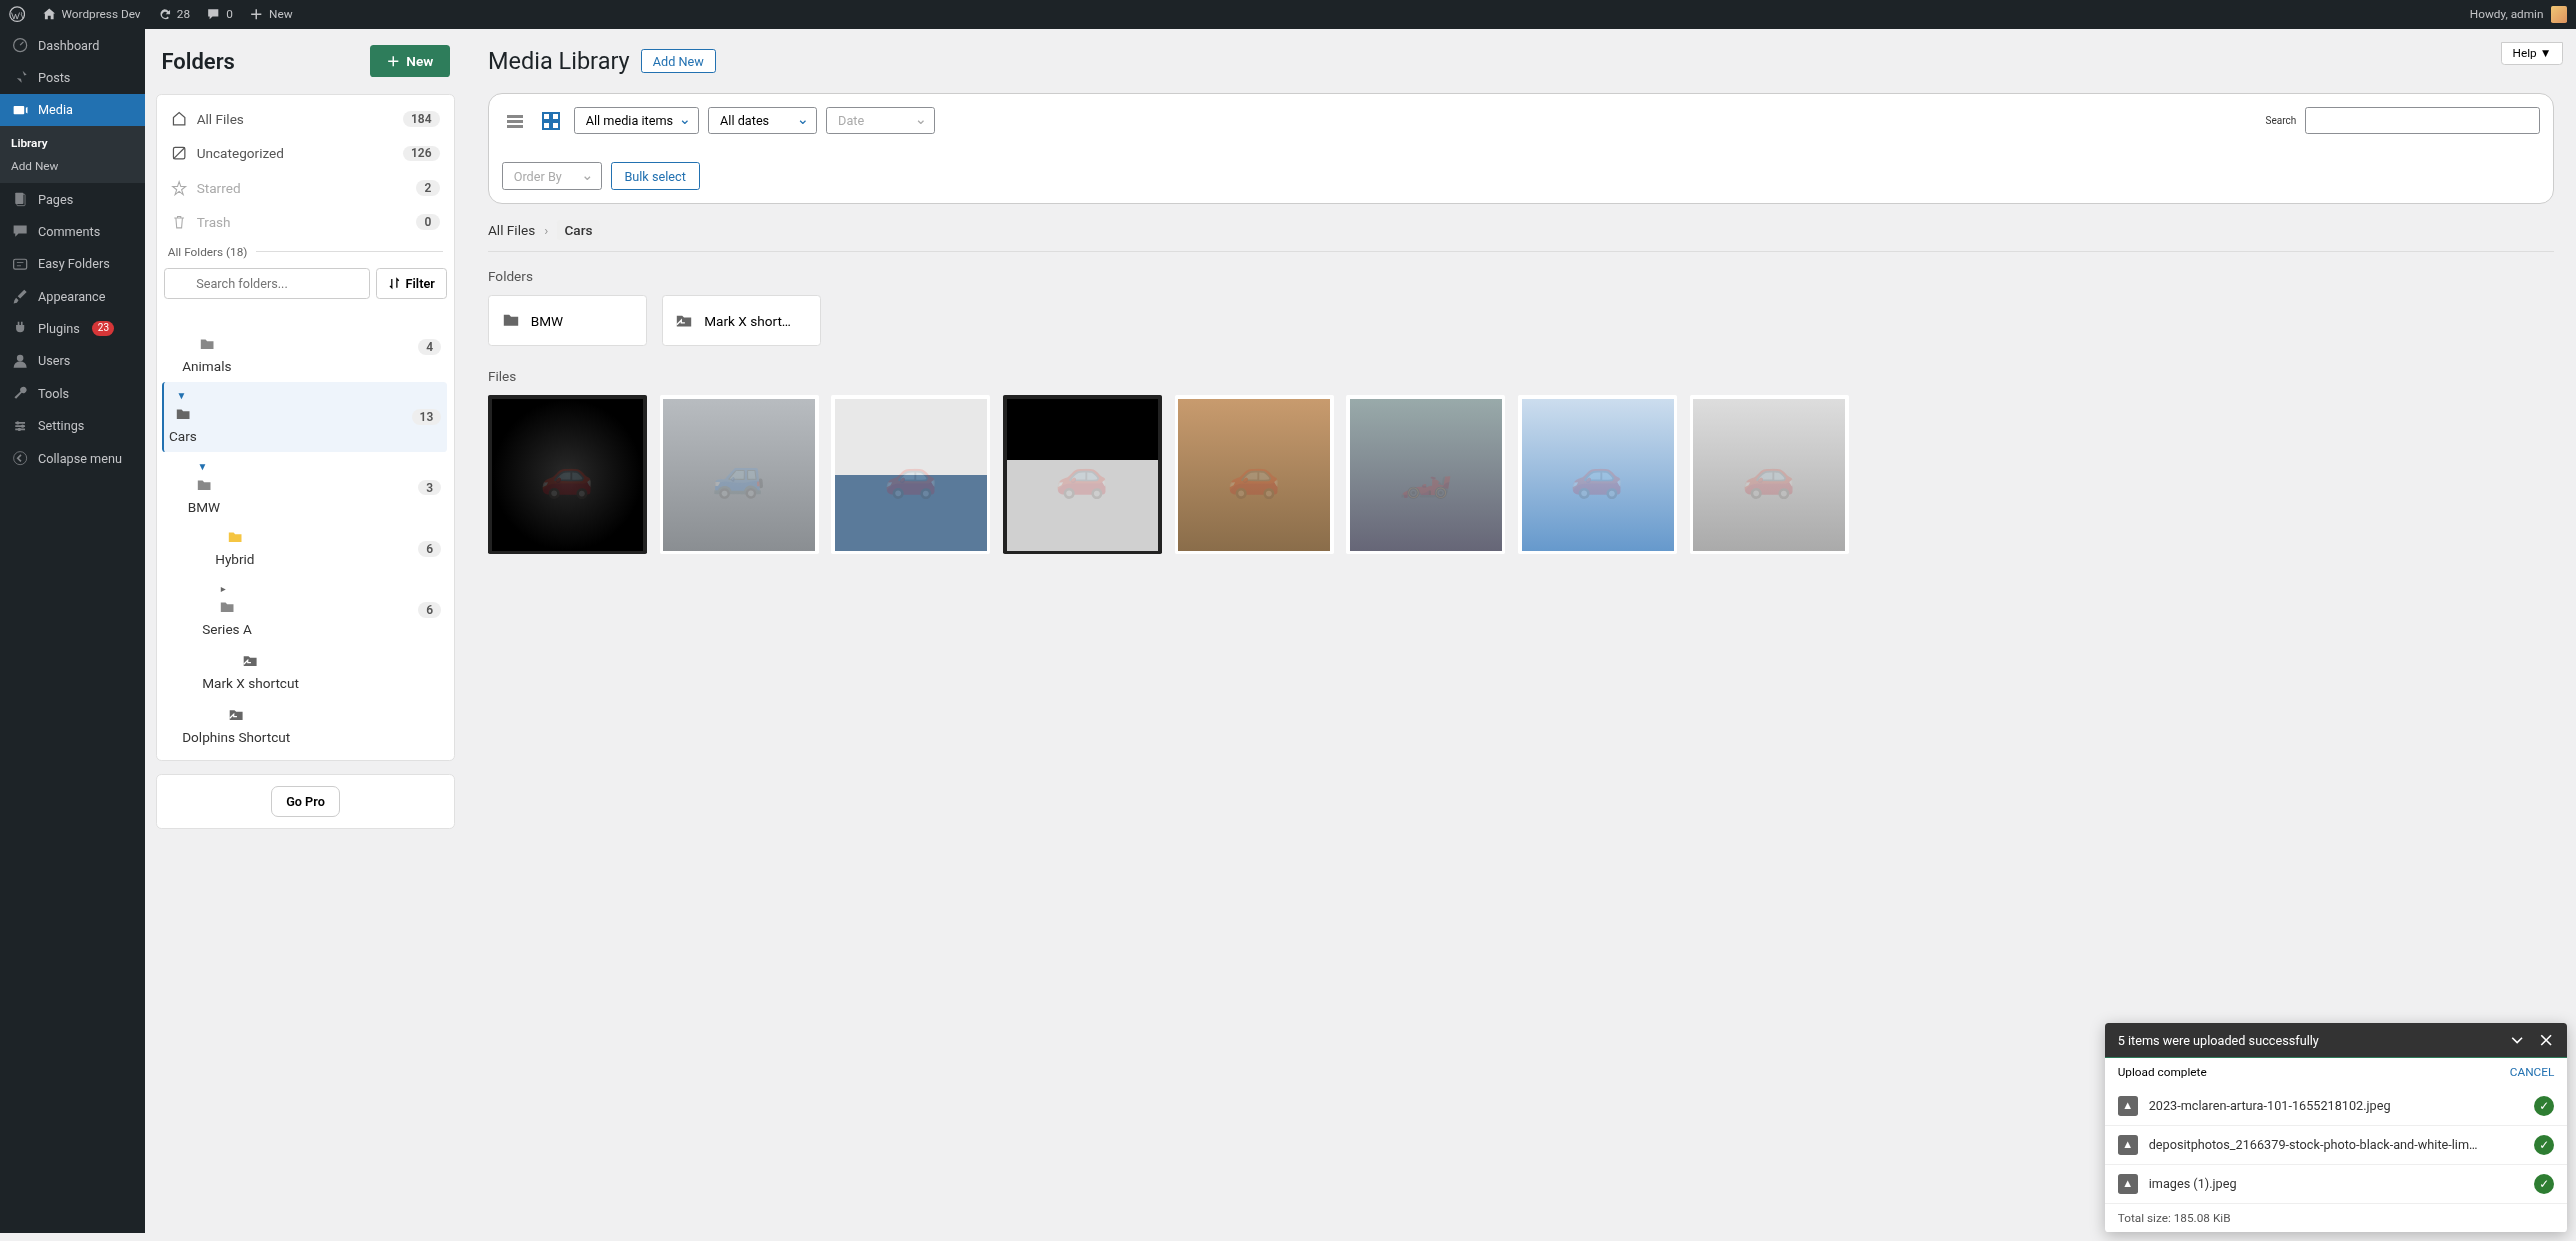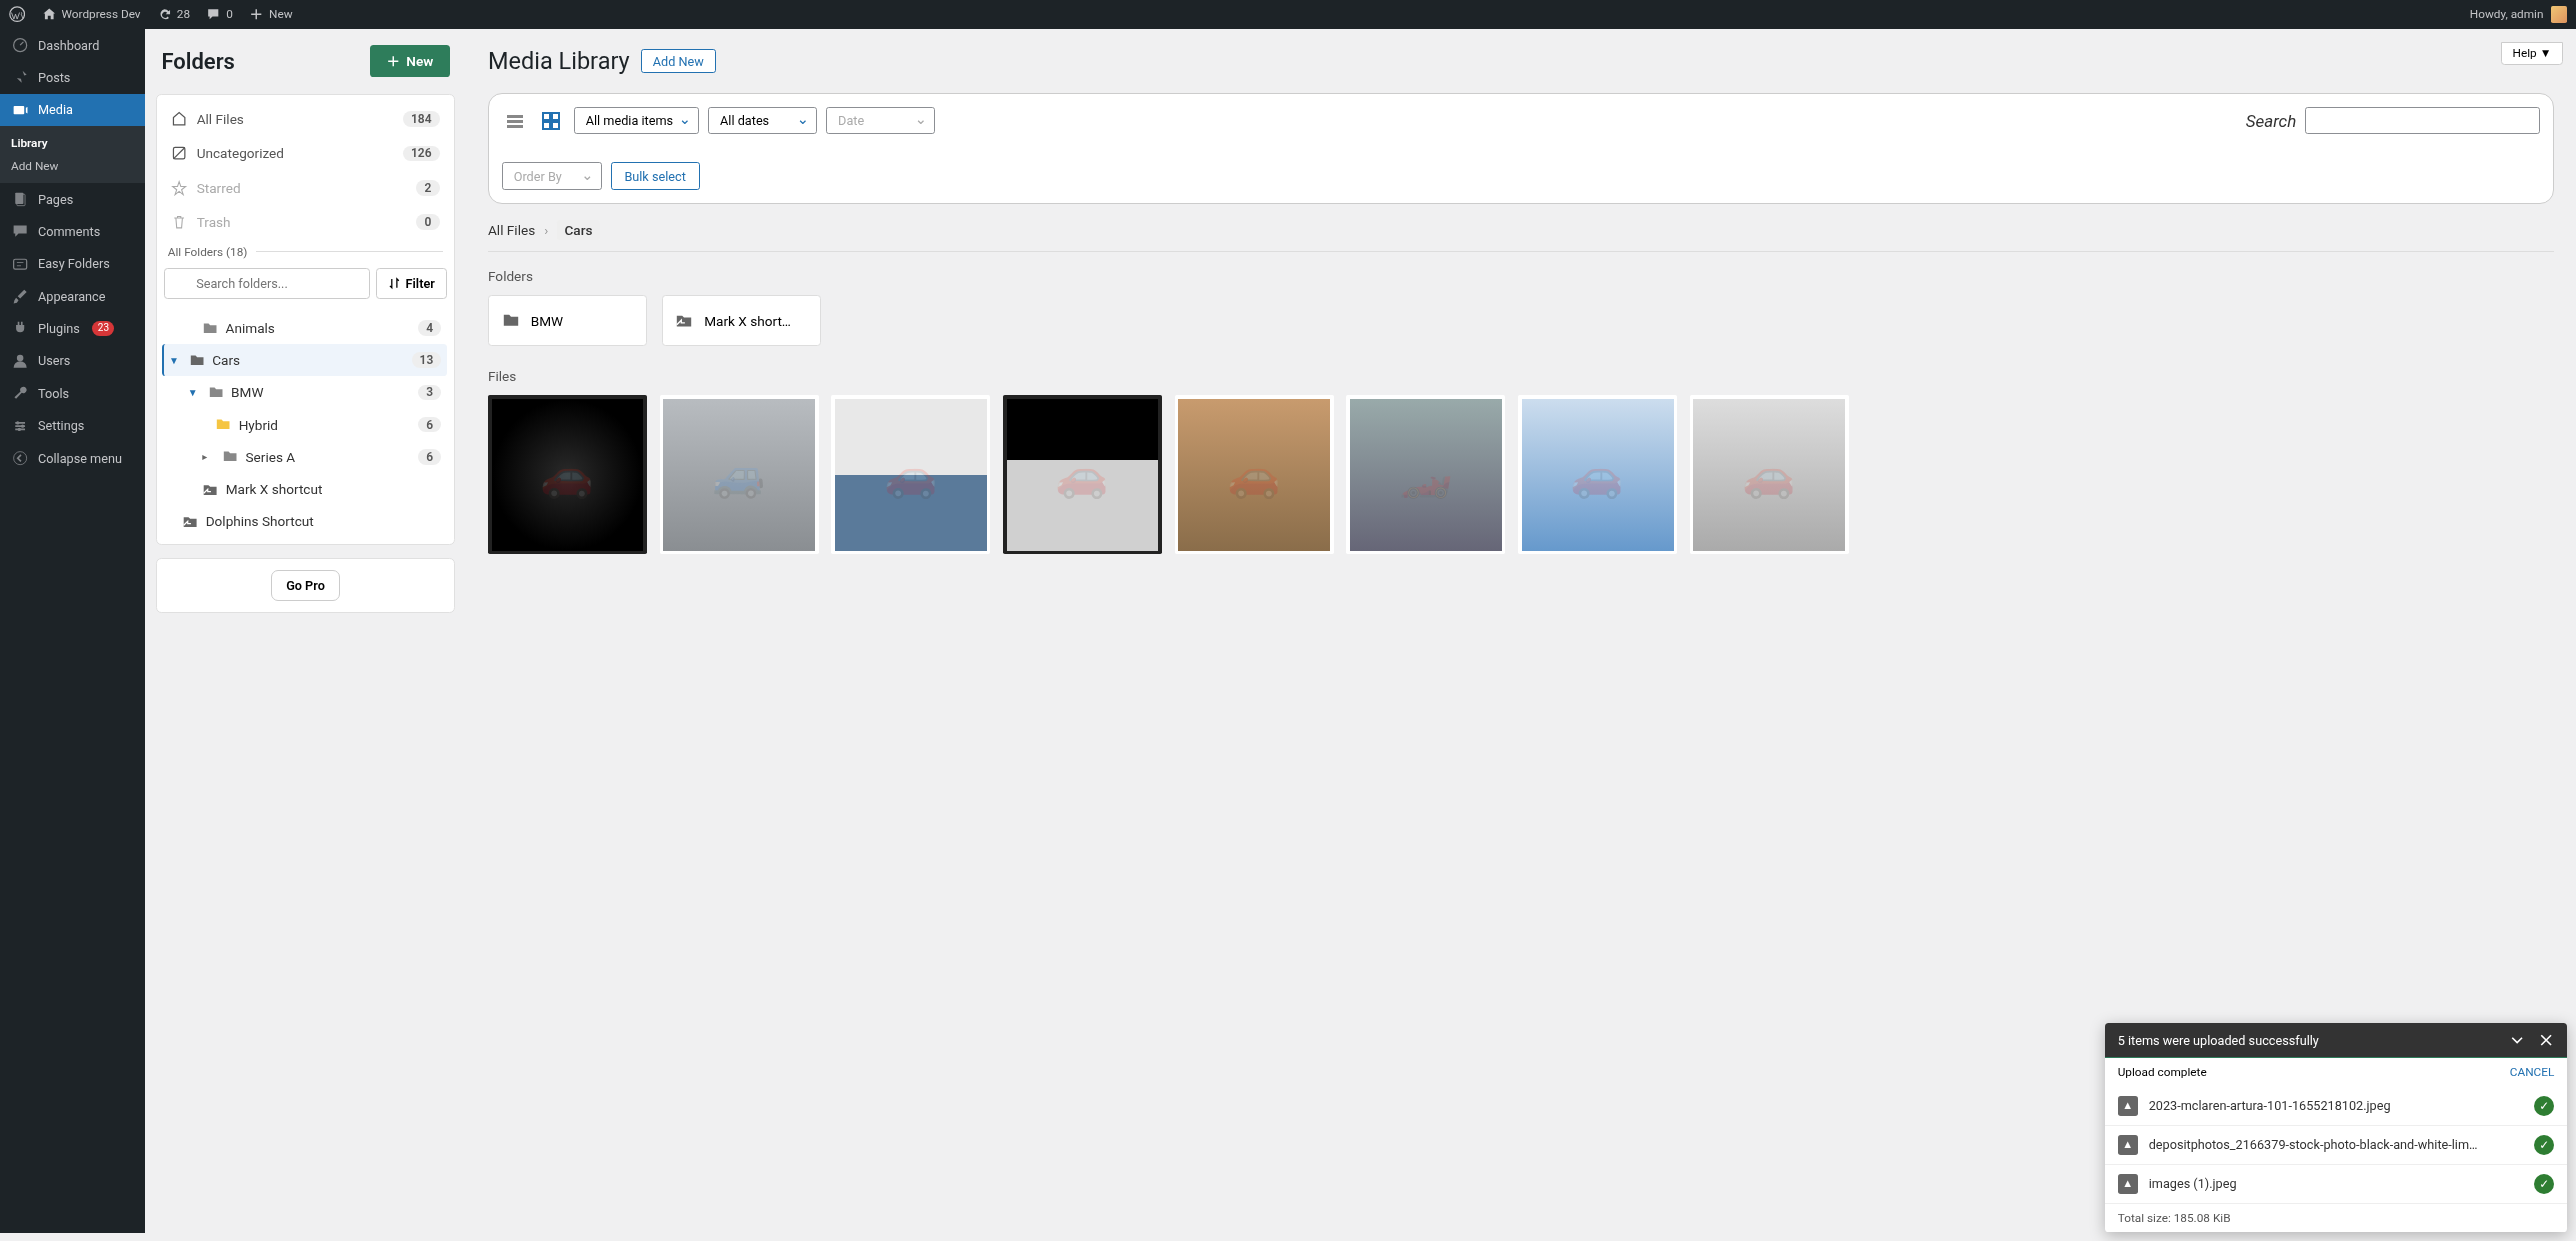--- a/index.html
+++ b/index.html
@@ -39,21 +39,21 @@
 .count-badge { background: #eee; color: #555; border-radius: 10px; padding: 0.9px 8.1px; font-size: 12px; font-weight: 600; min-width: 23.5px; text-align: center; }
 .all-folders-lbl { font-size: 11.8px; color: #666; padding: 5.4px 3.6px 9px; display: flex; align-items: center; }
 .all-folders-lbl::after { content: ""; flex: 1; height: 0.9px; background: #ddd; margin-left: 9px; }
 .search-row { display: flex; gap: 5.4px; margin-bottom: 13px; }
 .search-folders { flex: 1; border: 0.9px solid #ccc; border-radius: 3.6px; padding: 7.2px 9px 7.2px 31px; font-size: 12.7px; background: #fff; position: relative; }
 .search-wrap { flex: 1; position: relative; }
 .search-wrap .s-icon { position: absolute; left: 9px; top: 50%; transform: translateY(-50%); color: #888; }
 .filter-btn { border: 0.9px solid #ccc; background: #fff; border-radius: 3.6px; padding: 7.2px 11px; font-size: 12.7px; font-weight: 600; display: flex; align-items: center; gap: 5.4px; cursor: pointer; }
 .tree-item { display: flex; align-items: center; justify-content: space-between; padding: 8.1px 5.4px; cursor: pointer; font-size: 13.6px; border-radius: 3.6px; }
 .tree-item.selected { background: #eef4fb; border-left: 2.7px solid #2271b1; margin-left: -2.7px; }
-.tree-left { display: flex; align-items: center; gap: 7.2px; color: #333; }
+.tree-left { display: flex; align-items: center; gap: 7.2px; color: #333; flex-direction: column; }
 .tree-caret { width: 12.7px; color: #2271b1; font-size: 10px; }
 .tree-caret.none { visibility: hidden; }
 .tree-caret.muted { color: #666; }
 .go-pro { border: 0.9px solid #ccc; background: #fff; border-radius: 7px; padding: 7.2px 14.5px; font-size: 12.7px; font-weight: 600; cursor: pointer; }
 
 
 .content { flex: 1; padding: 18px 22px; overflow: auto; position: relative; }
 .help-tab { position: absolute; right: 12.7px; top: 12.7px; border: 0.9px solid #ccc; background: #fff; padding: 3.6px 11px; font-size: 11.8px; border-radius: 0 0 3.6px 3.6px; cursor: pointer; }
 .page-title-row { display: flex; align-items: center; gap: 11px; margin-bottom: 18px; }
 .page-title { font-size: 23.5px; font-weight: 400; color: #1d2327; }
@@ -64,21 +64,21 @@
 .toolbar-row + .toolbar-row { margin-top: 28px; }
 .view-btn { width: 27px; height: 27px; display: flex; align-items: center; justify-content: center; cursor: pointer; border-radius: 2.7px; }
 .view-btn.active { color: #2271b1; }
 .view-btn.inactive { color: #888; }
 .select-box { border: 0.9px solid #8c8f94; background: #fff; padding: 5.4px 25px 5.4px 11px; font-size: 12.7px; border-radius: 2.7px; cursor: pointer; position: relative; min-width: 109px; }
 .select-box::after { content: "⌄"; position: absolute; right: 7.2px; top: 3.6px; color: #2271b1; font-size: 14.5px; }
 .select-box.disabled { color: #aaa; }
 .select-box.disabled::after { color: #aaa; }
 .bulk-btn { border: 0.9px solid #2271b1; color: #2271b1; background: #fff; padding: 5.4px 12.7px; font-size: 12.7px; border-radius: 2.7px; cursor: pointer; }
 .spacer { flex: 1; }
-.search-lbl { font-size: 17px; color: #333; font-style: italic; }
+.search-lbl { font-size: 10px; color: #333; }
 .search-media { border: 0.9px solid #8c8f94; border-radius: 2.7px; padding: 5.4px 9px; width: 235px; font-size: 12.7px; }
 
 .breadcrumb { display: flex; align-items: center; gap: 9px; font-size: 13.6px; margin-bottom: 16.3px; border-bottom: 0.9px solid #ddd; padding-bottom: 11px; }
 .breadcrumb .crumb { color: #333; cursor: pointer; }
 .breadcrumb .crumb.current { background: #eee; padding: 1.8px 7.2px; border-radius: 2.7px; font-weight: 500; }
 .crumb-sep { color: #999; }
 
 .section-label { font-size: 13.6px; color: #555; margin-bottom: 11px; }
 .folder-tiles { display: flex; gap: 14.5px; margin-bottom: 22px; }
 .folder-tile { border: 0.9px solid #ddd; background: #fff; border-radius: 3.6px; width: 159px; height: 51px; display: flex; align-items: center; gap: 11px; padding: 0 12.7px; cursor: pointer; font-size: 13.6px; }

